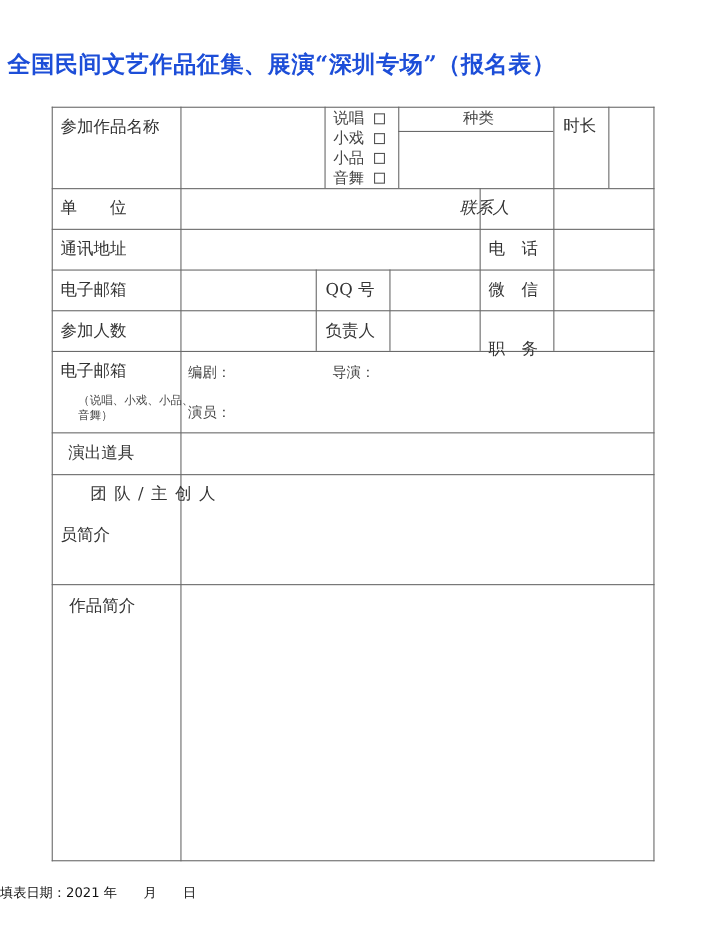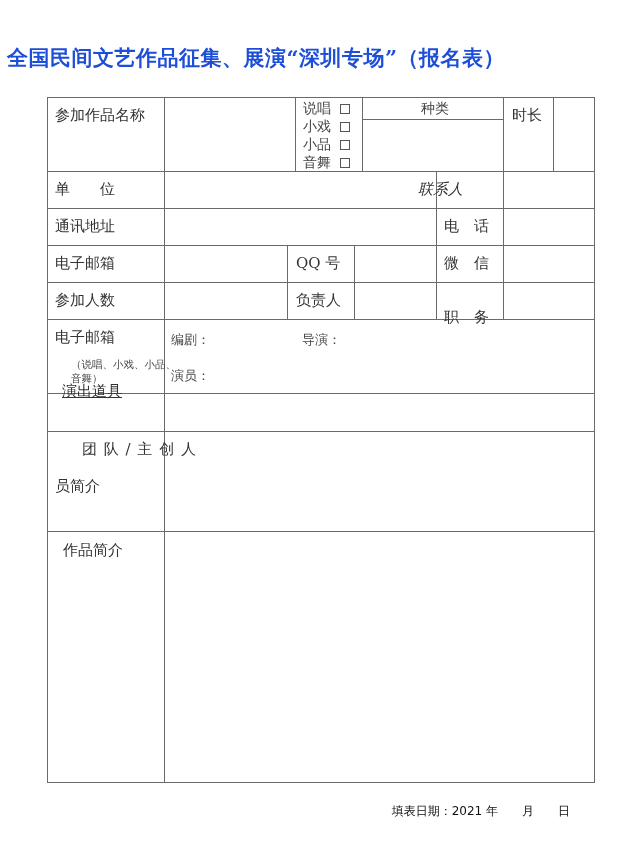--- a/index.html
+++ b/index.html
@@ -9,21 +9,21 @@
            font-size:21px; font-weight:bold; color:#1d4ed8; letter-spacing:0.5px;
            font-family:"DejaVu Serif","Liberation Serif",serif; }
   .ln { position:absolute; background:#6a6a6a; }
   .h { height:1px; }
   .v { width:1px; }
   .t { position:absolute; font-size:15px; color:#333; white-space:nowrap; line-height:1; }
   .sm { font-size:14px; color:#444; }
   .xs { font-size:10.5px; color:#444; line-height:1.35; white-space:normal; }
   .cb { display:inline-block; width:8px; height:8px; border:1px solid #555; margin-left:9px; vertical-align:middle; }
   .field { position:absolute; }
-  .footer { position:absolute; left:0; top:803px; width:570px; text-align:right;
+  .footer { position:absolute; left:0; top:803px; width:570px; 
             font-family:"DejaVu Sans","Liberation Sans",sans-serif; font-size:12px; color:#111; }
 </style>
 </head>
 <body>
 
 <div class="title">全国民间文艺作品征集、展演“深圳专场”（报名表）</div>
 
 <div class="ln h" style="left:47px;top:97px;width:548px;"></div>
 <div class="ln h" style="left:362px;top:119px;width:141px;"></div>
 <div class="ln h" style="left:47px;top:171px;width:548px;"></div>
@@ -94,21 +94,21 @@
 
 <div class="t" style="left:55px;top:330px;">电子邮箱</div>
 <div class="t xs" style="left:53px;top:357px;width:108px;margin-left:18px;">（说唱、小戏、小品、音舞）</div>
 <div class="t sm" style="left:171px;top:333px;font-size:13px;">编剧：</div>
 <div class="field" style="left:212px;top:326px;width:85px;height:22px;"></div>
 <div class="t sm" style="left:302px;top:333px;font-size:13px;">导演：</div>
 <div class="field" style="left:343px;top:326px;width:245px;height:22px;"></div>
 <div class="t sm" style="left:171px;top:369px;font-size:13px;">演员：</div>
 <div class="field" style="left:212px;top:362px;width:376px;height:24px;"></div>
 
-<div class="t" style="left:62px;top:384px;text-decoration:underline;">演出道具</div>
+<div class="t" style="left:62px;top:404px;">演出道具</div>
 <div class="field" style="left:165px;top:394px;width:429px;height:37px;"></div>
 
 <div class="t" style="left:55px;top:442px;letter-spacing:1px;margin-left:27px;">团 队 / 主 创 人</div>
 <div class="t" style="left:55px;top:479px;">员简介</div>
 <div class="field" style="left:165px;top:432px;width:429px;height:99px;"></div>
 
 <div class="t" style="left:63px;top:543px;">作品简介</div>
 <div class="field" style="left:165px;top:532px;width:429px;height:250px;"></div>
 
 <div class="footer">填表日期：2021 年　　月　　日</div>

